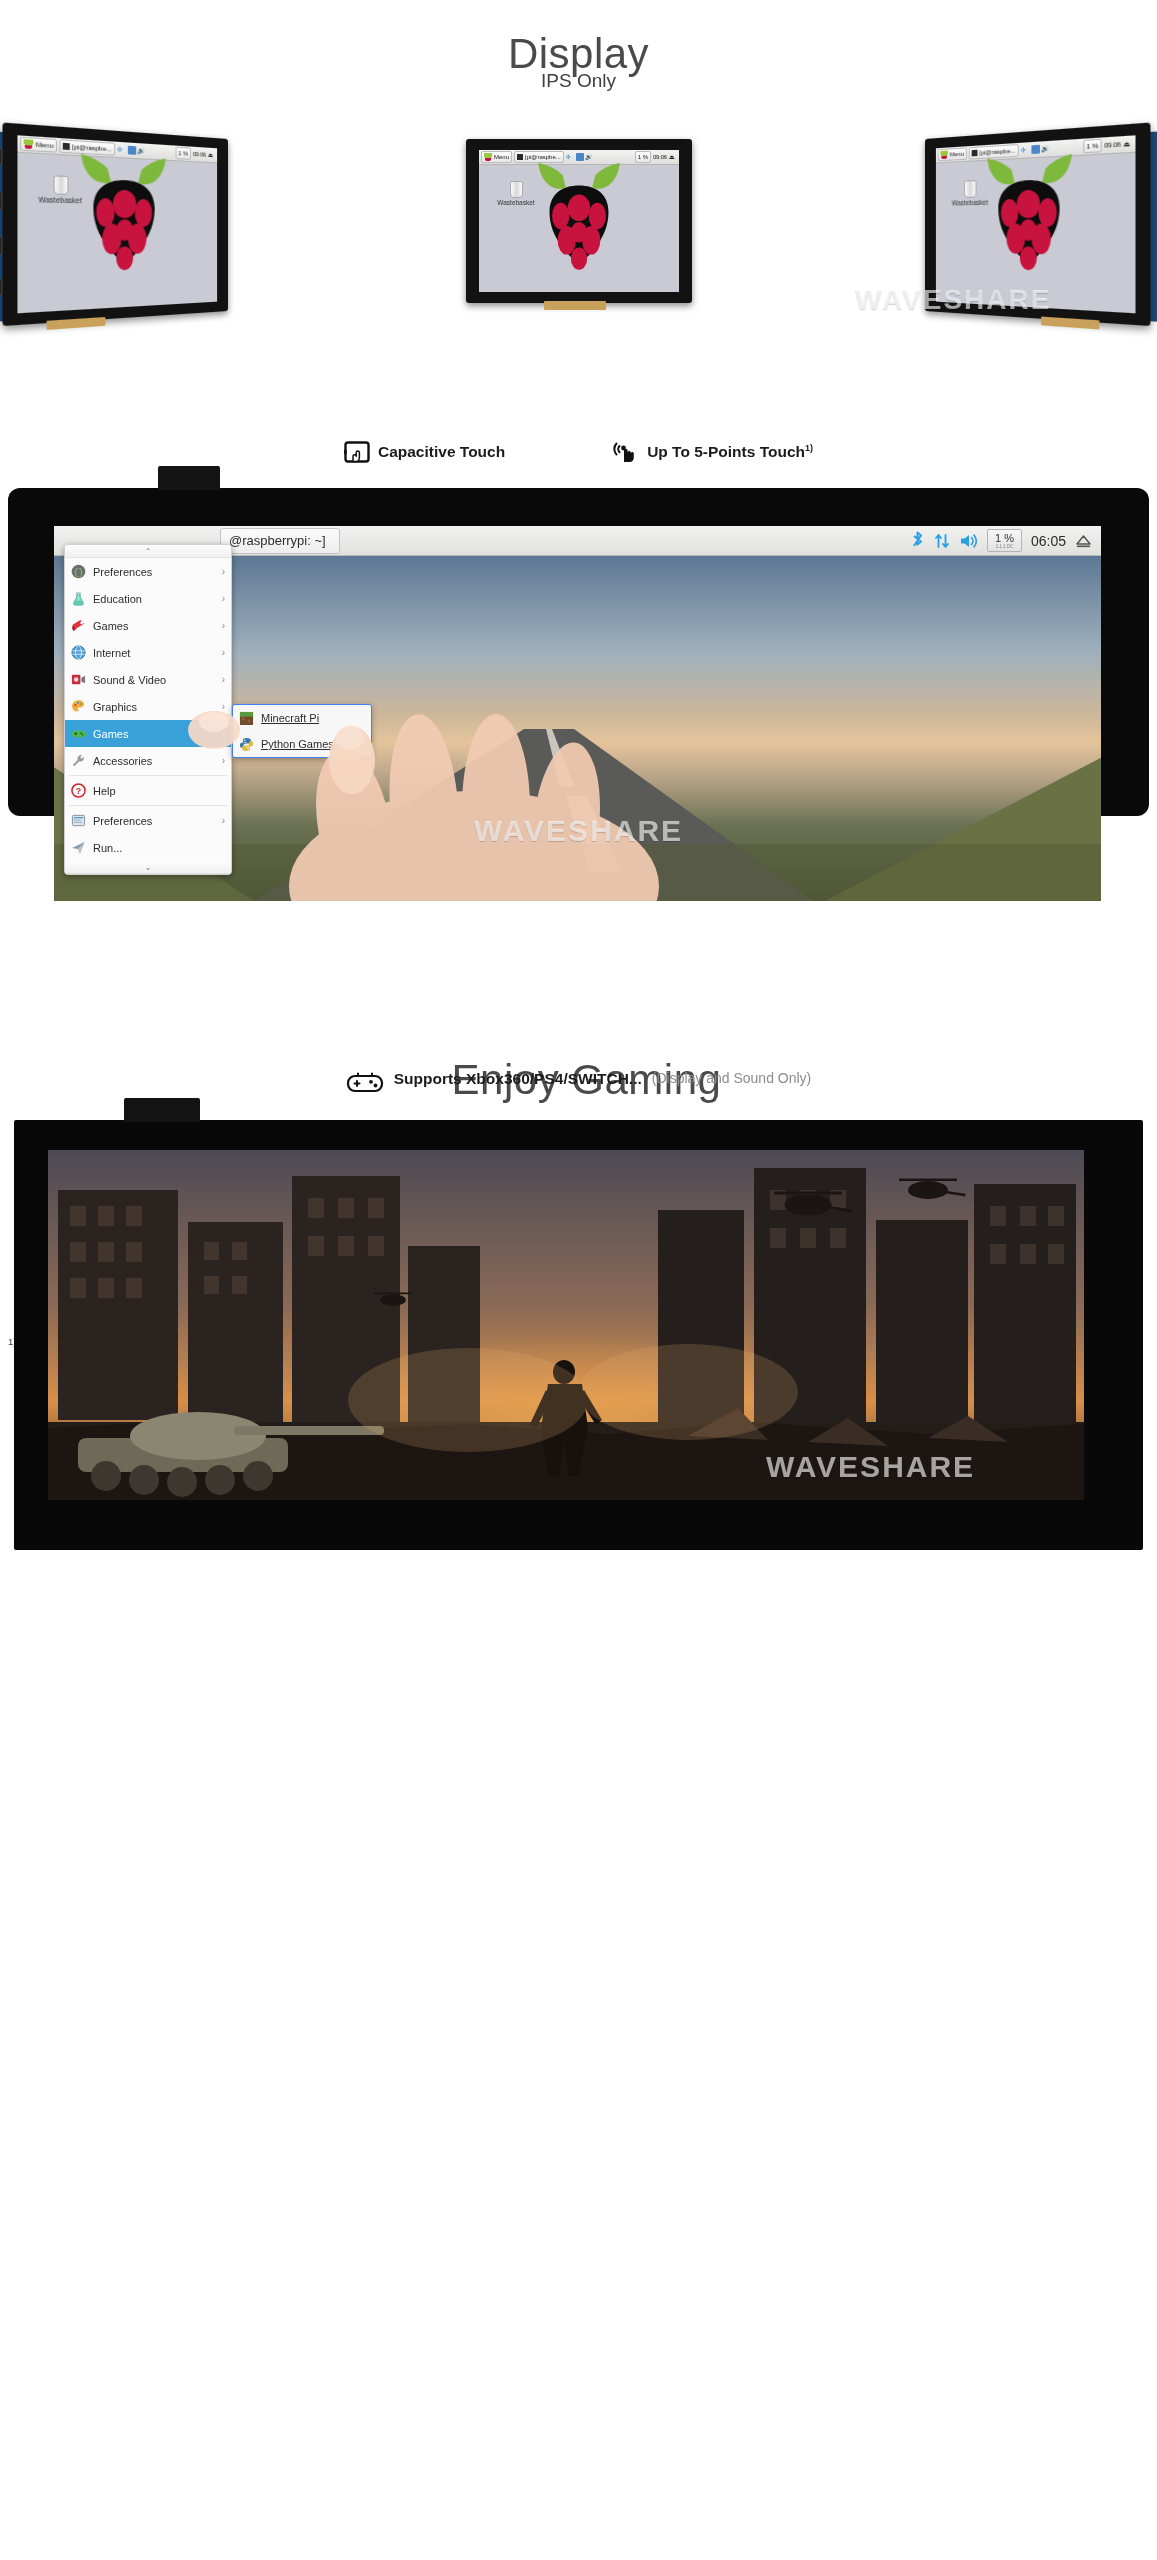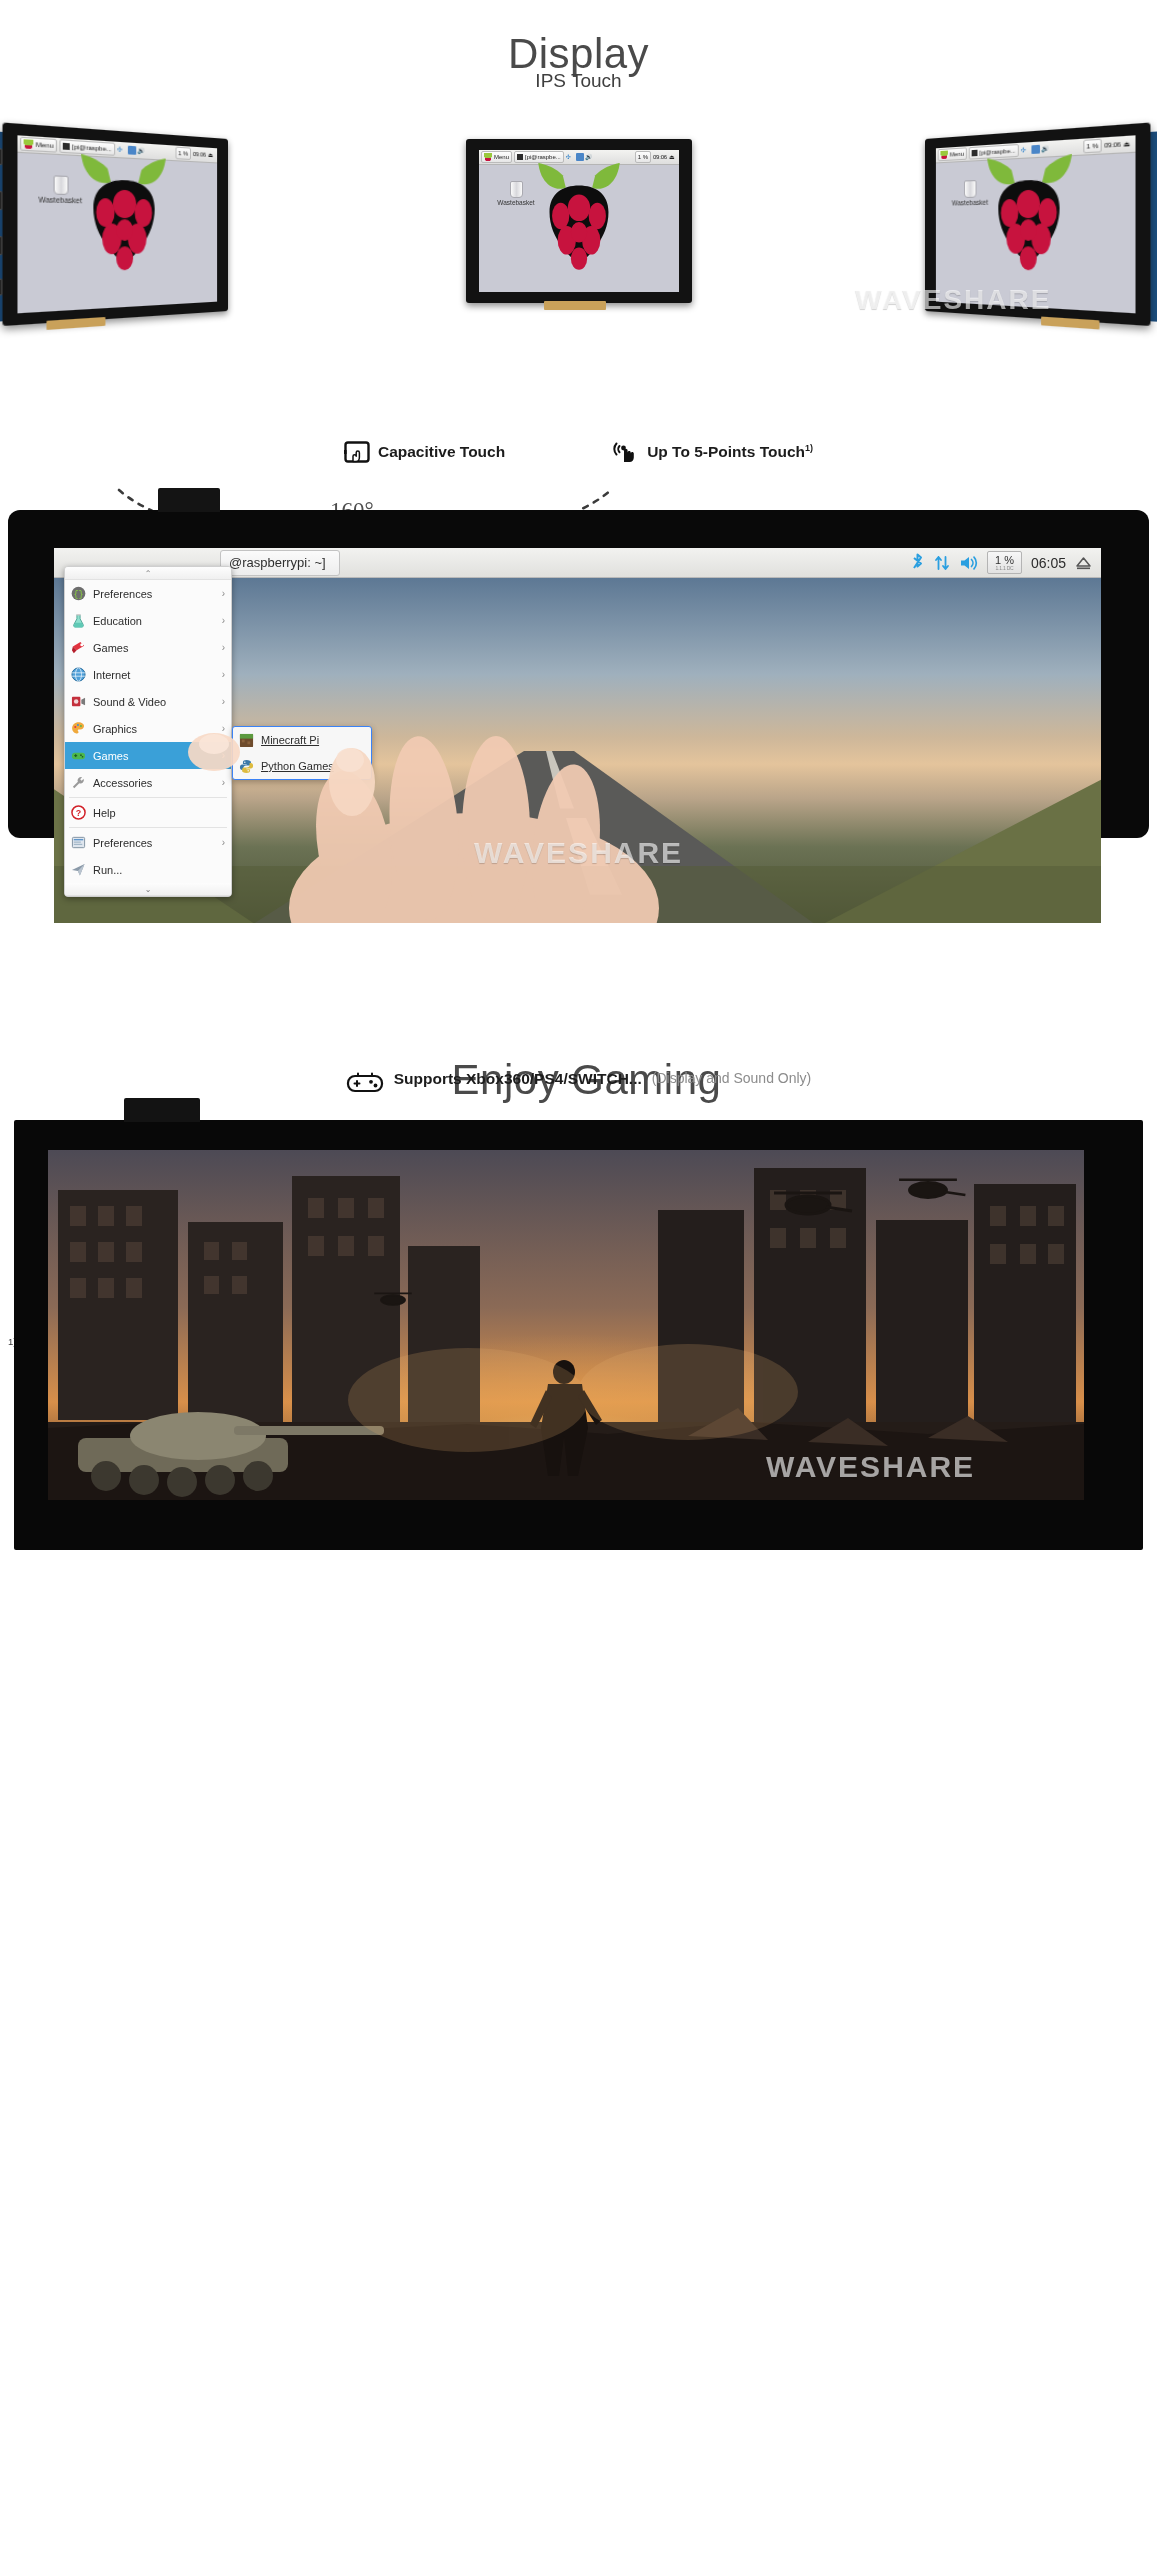--- a/index.html
+++ b/index.html
@@ -165,21 +165,20 @@
   .icon-cap { width: 26px; height: 22px; display:block; }
   .icon-pts { width: 26px; height: 24px; display:block; }
 
   
   #touch-device {
     position: absolute;
     left: 8px; top: 110px;
     width: 1141px; height: 328px;
     background: #090909;
     border-radius: 12px;
-    margin-top: 22px;
   }
   #touch-screen {
     position: absolute;
     left: 46px; top: 38px;
     width: 1047px; height: 375px;
     overflow: hidden;
     background: #2b2b2b;
   }
   
   #touch-nub {
@@ -329,21 +328,21 @@
 </style>
 </head>
 <body>
 
 <div class="page">
 
   <section id="display-section">
 
     <h1 id="display-title" class="section-title">Display</h1>
 
-    <div id="display-subtitle" class="section-sub">IPS Touch</div>
+    <div id="display-subtitle" class="section-sub">IPS Only</div>
 
     <div class="panels-row">
 
       <div style="position:absolute;left:10px;top:6px;width:218px;height:180px;
                   transform:perspective(600px) rotateY(26deg);transform-origin:right center;">
 
         <div class="pcb-edge" style="left:-4px;top:8px;width:12px;height:160px;background:#1d4f80;"></div>
         <div class="pcb-port" style="left:-6px;top:22px;width:12px;height:14px;"></div>
         <div class="pcb-port" style="left:-6px;top:58px;width:12px;height:16px;"></div>
         <div class="pcb-port" style="left:-6px;top:96px;width:12px;height:16px;"></div>

